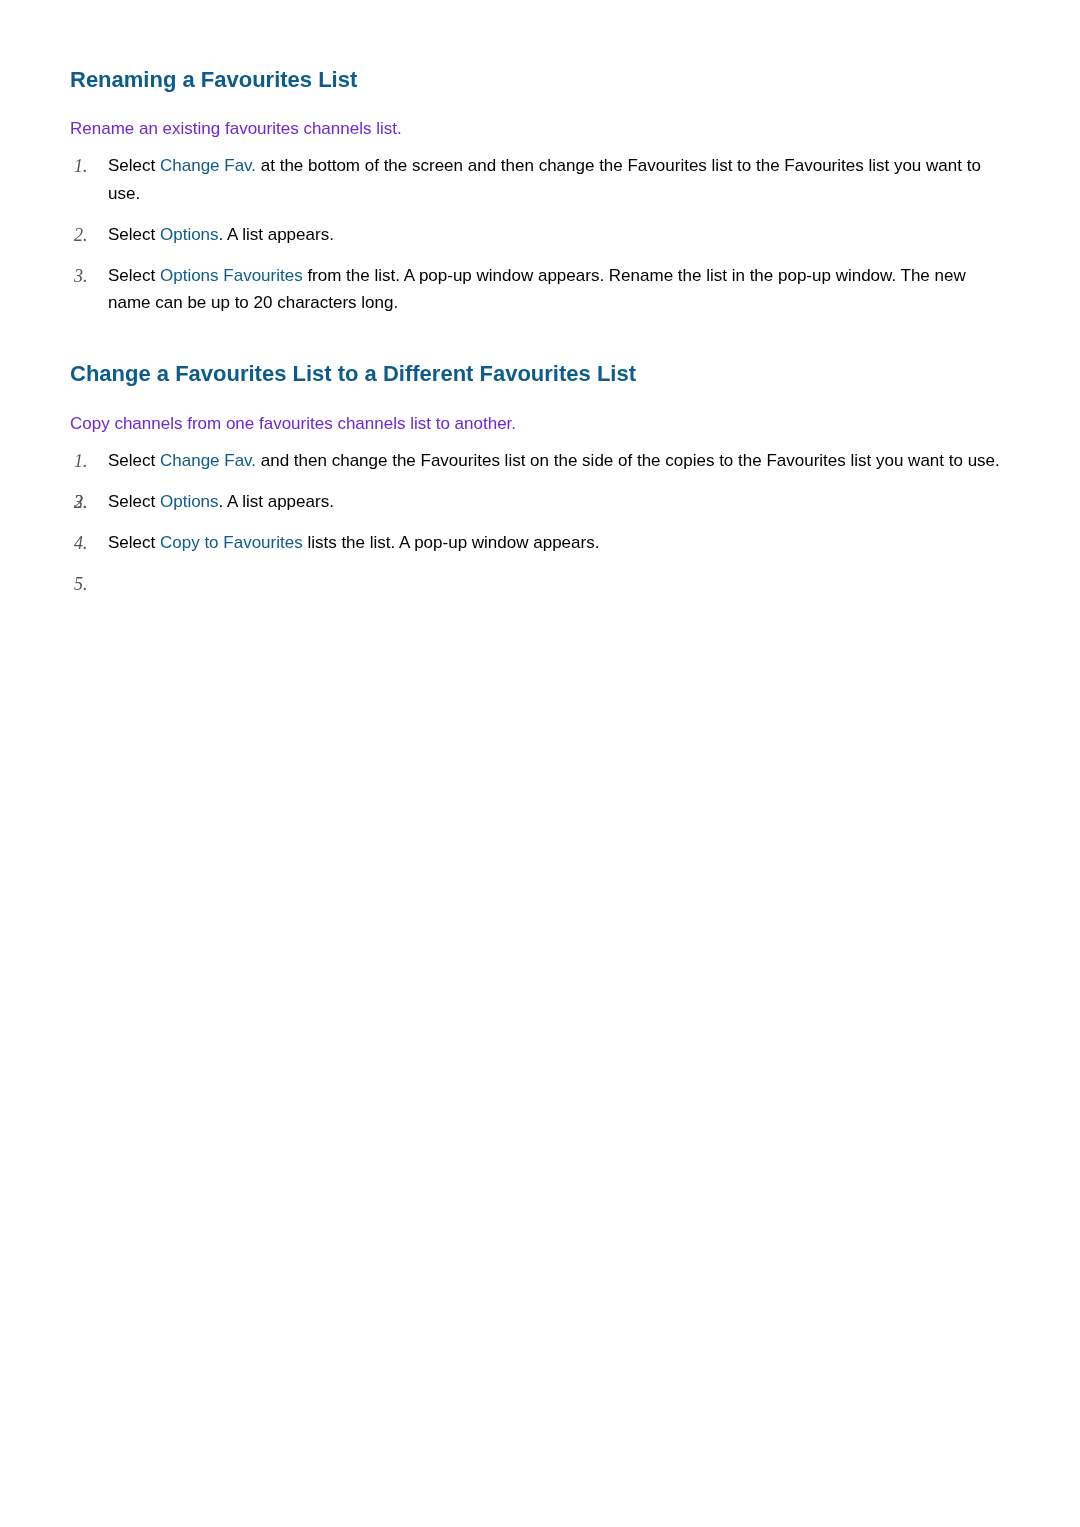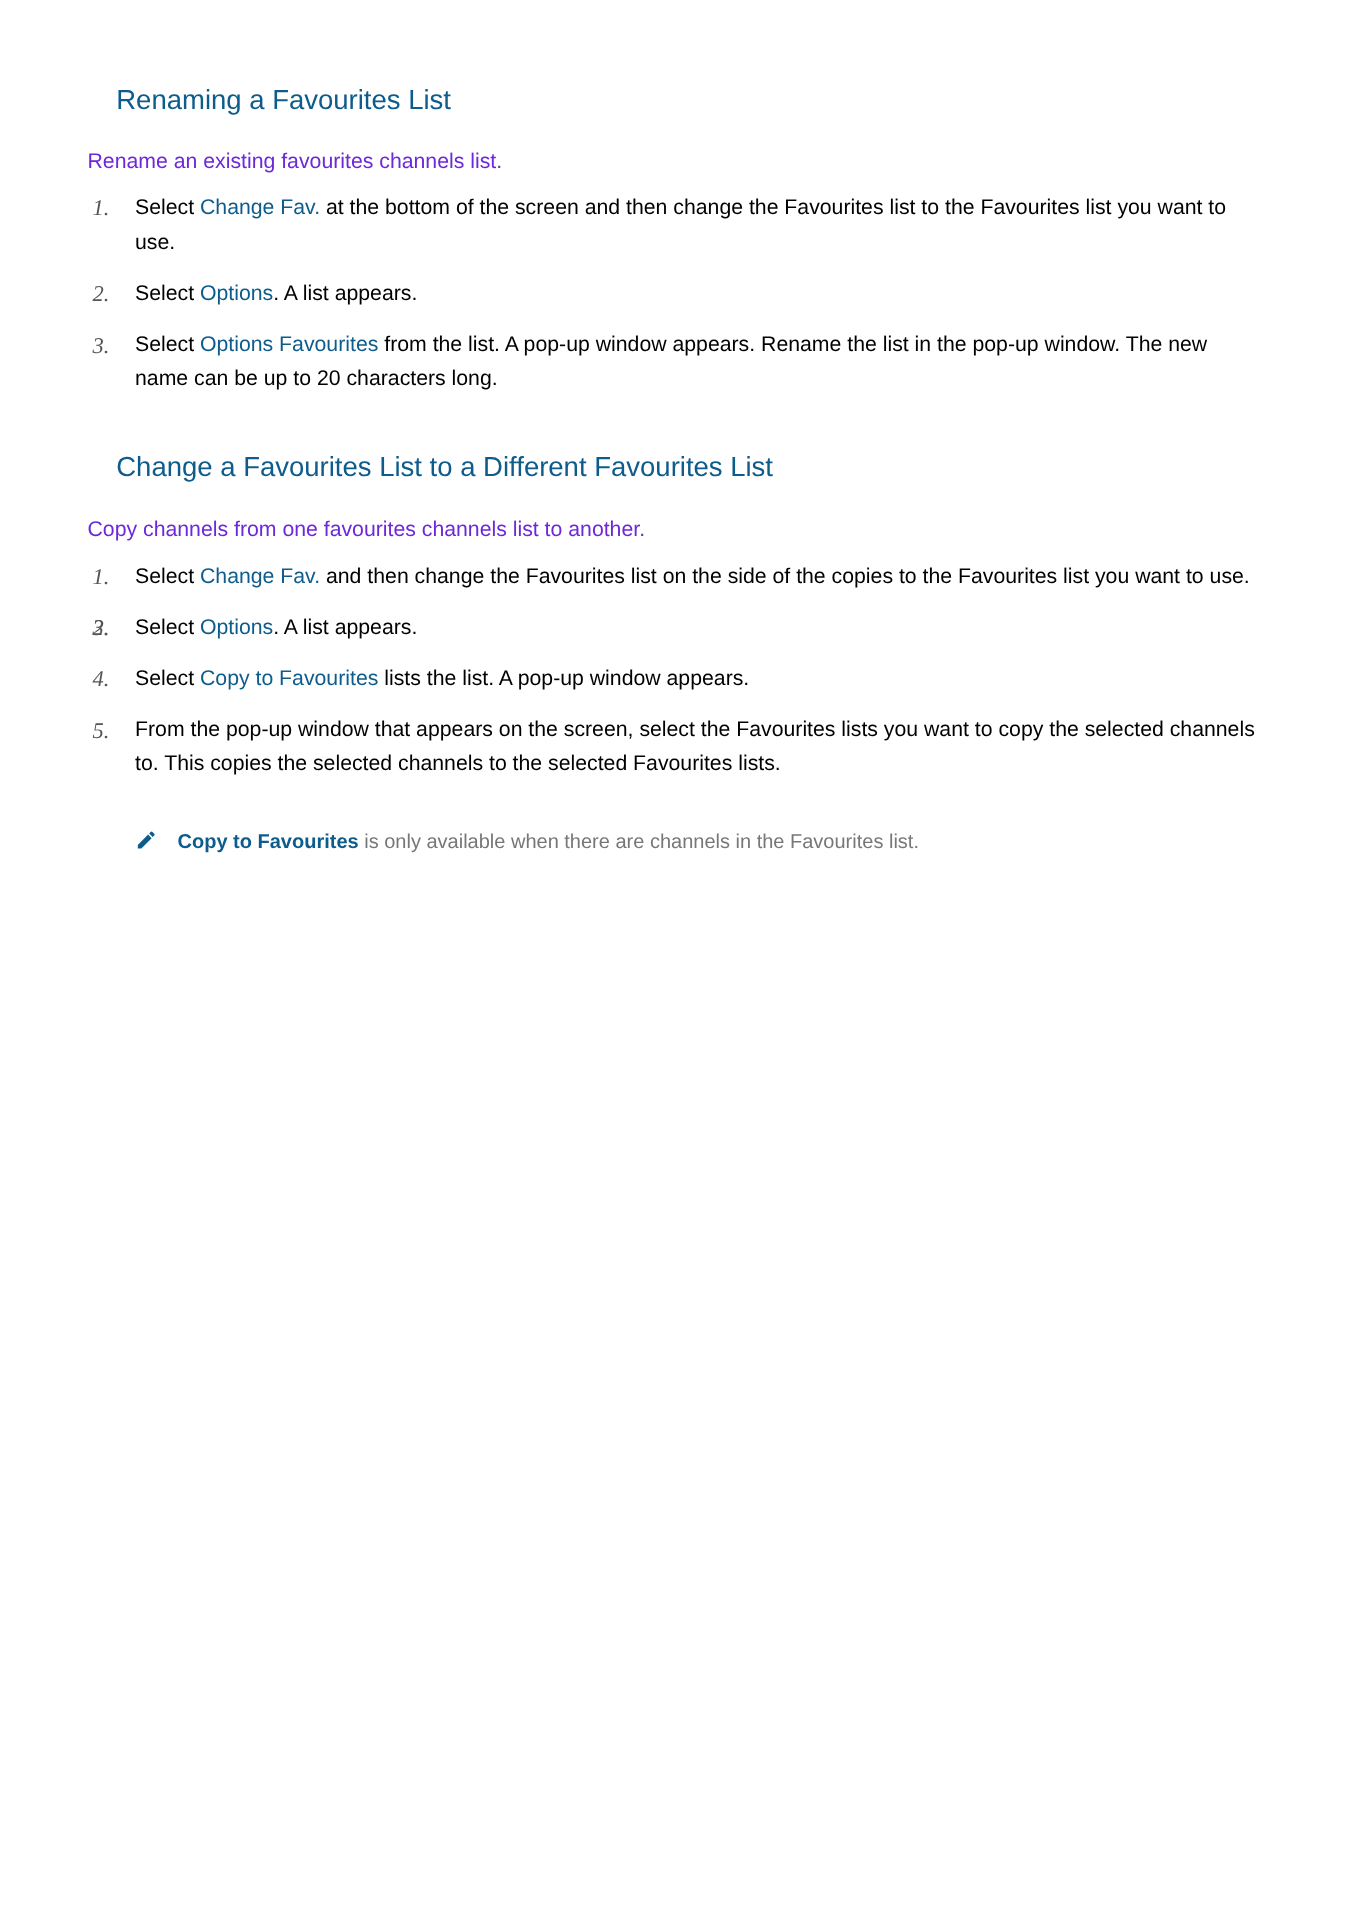--- a/index.html
+++ b/index.html
@@ -12,23 +12,22 @@
       background: #ffffff;
       color: #000000;
       padding: 62px 70px;
       width: 1080px;
       font-size: 17px;
       line-height: 1.6;
     }
     h2 {
       color: #0d5c8c;
       font-size: 22px;
-      font-weight: 400;
+      font-weight: 700;
       margin-bottom: 18px;
-      margin-left: 23px;
     }
     .intro {
       color: #6d28d9;
       margin-bottom: 10px;
     }
     ol {
       list-style: none;
       counter-reset: item;
       padding-left: 38px;
       margin-bottom: 36px;
@@ -112,22 +111,15 @@
     <li>
       <span class="num">3.</span>
       <span>Select </span><span class="highlight">Options</span><span>. A list appears.</span>
     </li>
     <li>
       <span class="num">4.</span>
       <span>Select </span><span class="highlight">Copy to Favourites</span><span> lists the list. A pop-up window appears.</span>
     </li>
     <li>
       <span class="num">5.</span>
-      <span>From the pop-up window that appears on the screen, select the Favourites lists you want to copy the selected channels to. This copies the selected channels to the selected Favourites lists.</span>
     </li>
   </ol>
-  <div class="note">
-    <svg class="note-icon" viewBox="0 0 24 24" fill="currentColor">
-      <path d="M3 17.25V21h3.75l11-11-3.75-3.75-11 11zM20.7 7.04a1 1 0 0 0 0-1.41l-2.34-2.34a1 1 0 0 0-1.41 0l-1.83 1.83 3.75 3.75 1.83-1.83z"></path>
-    </svg>
-    <span class="highlight">Copy to Favourites</span><span> is only available when there are channels in the Favourites list.</span>
-  </div>
 </div>
 
 </body></html>

